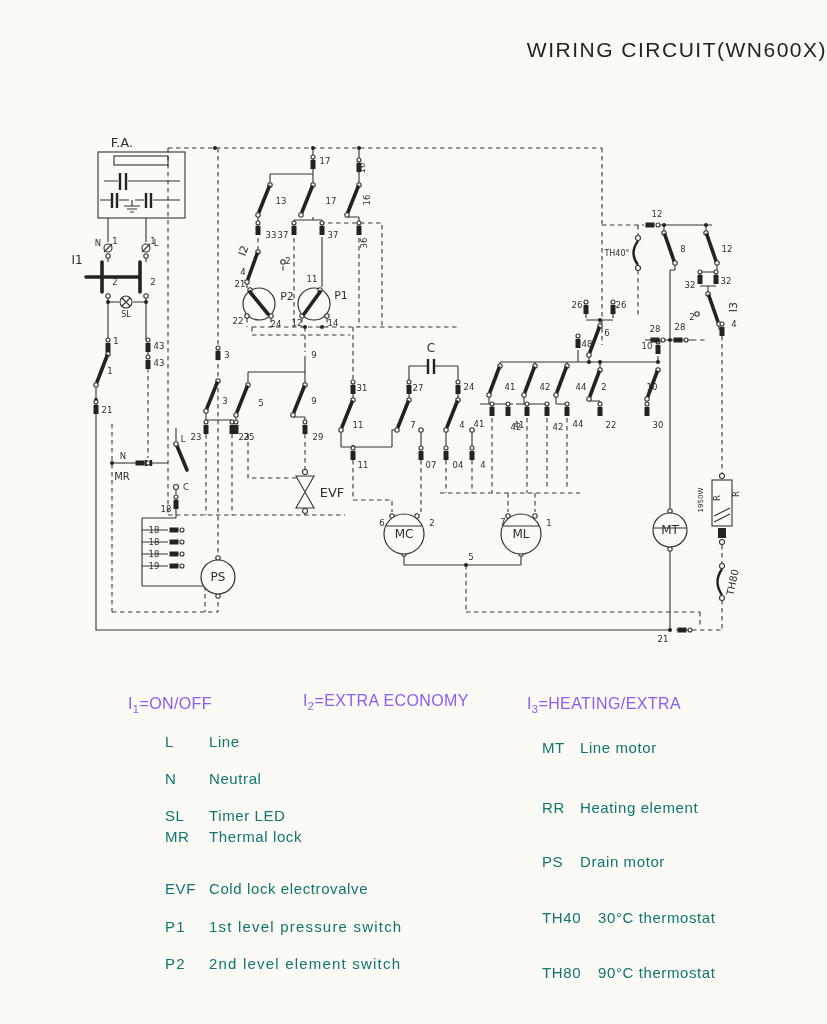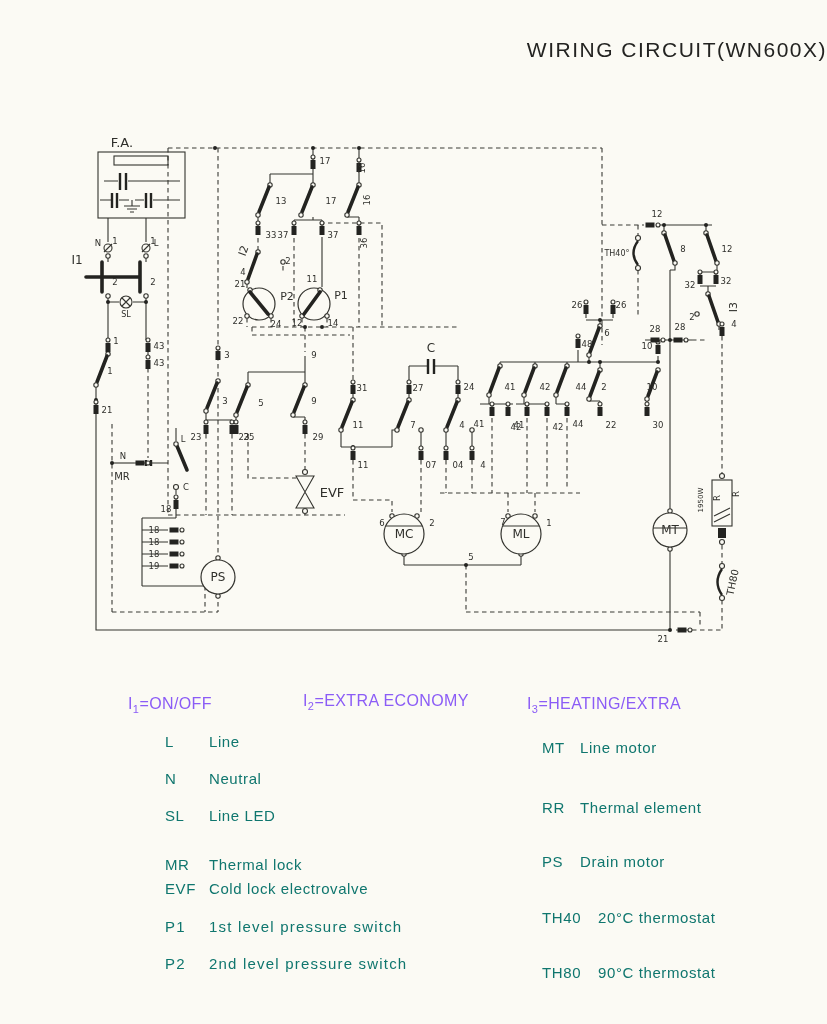--- a/index.html
+++ b/index.html
@@ -496,25 +496,25 @@
     </div>
     <div class="leg" style="left:303px;top:692px">
       <span>I</span><sub>2</sub><span>=EXTRA ECONOMY</span>
     </div>
     <div class="leg" style="left:527px;top:695px">
       <span>I</span><sub>3</sub><span>=HEATING/EXTRA</span>
     </div>
 
     <div class="li" style="left:128px;top:733px"><span class="ab">L</span><span>Line</span></div>
     <div class="li" style="left:128px;top:770px"><span class="ab">N</span><span>Neutral</span></div>
-    <div class="li" style="left:128px;top:807px"><span class="ab">SL</span><span>Line LED</span></div>
-    <div class="li" style="left:128px;top:856px"><span class="ab">MR</span><span>Thermal lock</span></div>
+    <div class="li" style="left:128px;top:807px"><span class="ab">SL</span><span>Timer LED</span></div>
+    <div class="li" style="left:128px;top:828px"><span class="ab">MR</span><span>Thermal lock</span></div>
     <div class="li" style="left:128px;top:880px"><span class="ab">EVF</span><span>Cold lock electrovalve</span></div>
     <div class="li" style="left:128px;top:918px;letter-spacing:1.2px"><span class="ab">P1</span><span>1st level pressure switch</span></div>
-    <div class="li" style="left:128px;top:955px;letter-spacing:1.2px"><span class="ab">P2</span><span>2nd level pressure switch</span></div>
+    <div class="li" style="left:128px;top:955px;letter-spacing:1.2px"><span class="ab">P2</span><span>2nd level element switch</span></div>
 
     <div class="li" style="left:505px;top:739px"><span class="ab" style="min-width:38px">MT</span><span>Line motor</span></div>
-    <div class="li" style="left:505px;top:799px"><span class="ab" style="min-width:38px">RR</span><span>Thermal element</span></div>
+    <div class="li" style="left:505px;top:799px"><span class="ab" style="min-width:38px">RR</span><span>Heating element</span></div>
     <div class="li" style="left:505px;top:853px"><span class="ab" style="min-width:38px">PS</span><span>Drain motor</span></div>
-    <div class="li" style="left:505px;top:909px"><span class="ab" style="min-width:56px">TH40</span><span>20°C thermostat</span></div>
+    <div class="li" style="left:505px;top:909px"><span class="ab" style="min-width:56px">TH40</span><span>30°C thermostat</span></div>
     <div class="li" style="left:505px;top:964px"><span class="ab" style="min-width:56px">TH80</span><span>90°C thermostat</span></div>
   </div>
 </div>
 
 </body></html>

